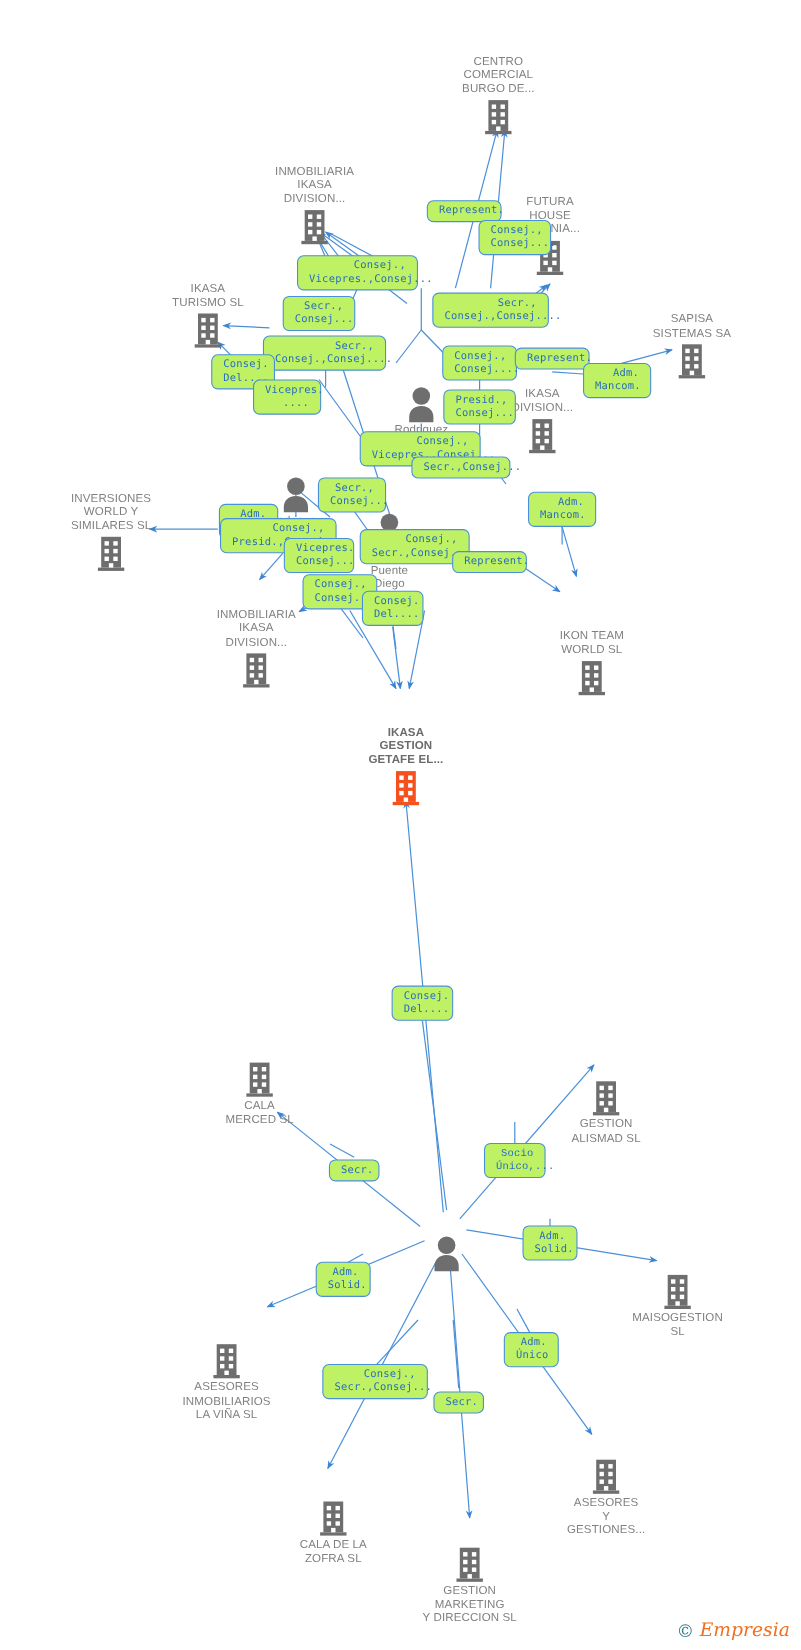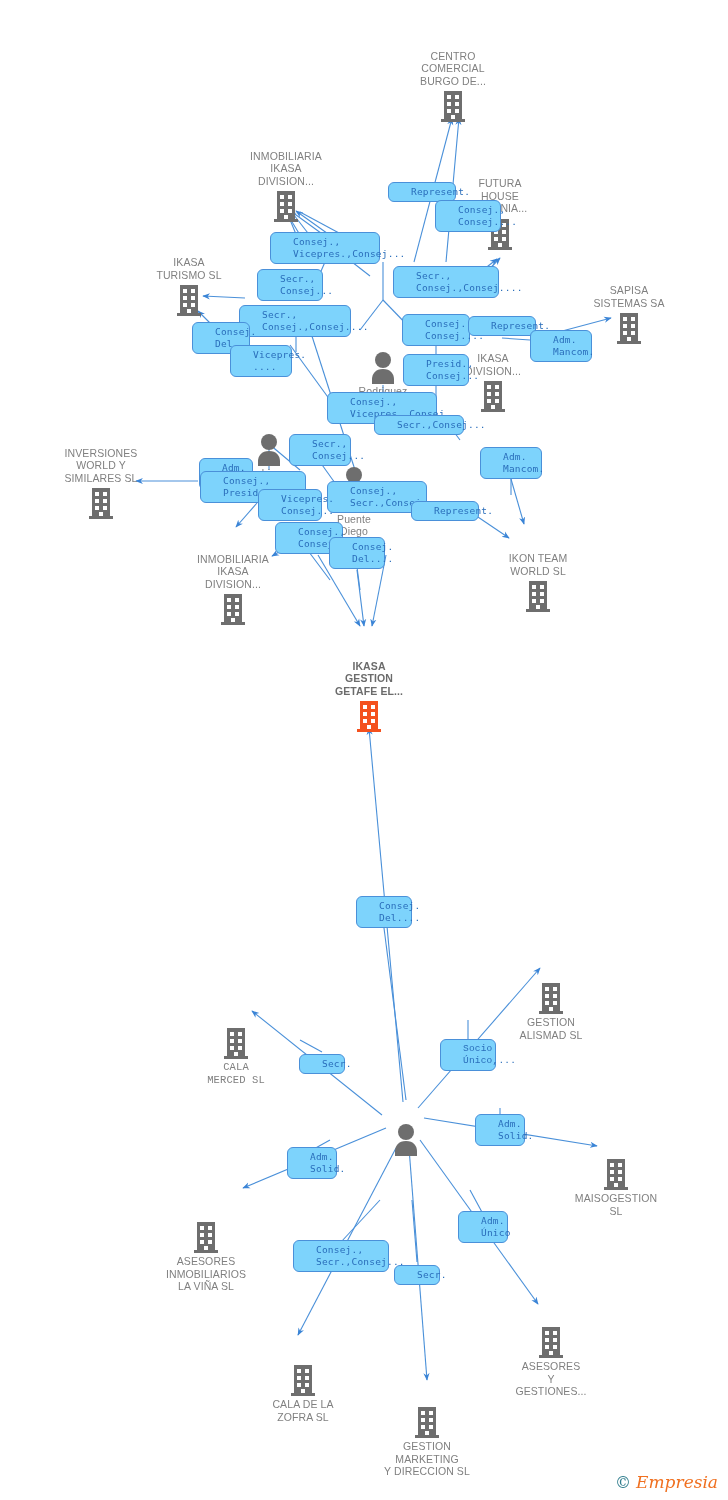--- a/index.html
+++ b/index.html
@@ -23,23 +23,23 @@
   .node .lbl.bot{margin-top:1px;}
   .node.center .lbl{color:#6b6b6b;font-weight:bold;}
 
   
   .bld{display:block;margin:0 auto;}
   .bld svg{display:block;margin:0 auto;}
 
   
   .rolebox{
     position:absolute;transform:translate(-50%,-50%);
-    background:#7dd3fc;border:1.4px solid #4a90d9;border-radius:6px;
+    background:#bef264;border:1.4px solid #4a90d9;border-radius:6px;
     color:#2a6ebb;font-size:9.5px;line-height:12px;
-    padding:3px 22px;text-align:left;white-space:pre-line;
+    padding:3px 10px;text-align:right;white-space:pre-line;
     font-family:"DejaVu Sans Mono","Liberation Mono",monospace;
     letter-spacing:.2px;box-sizing:border-box;
   }
 
   
   #watermark{
     position:absolute;right:10px;bottom:8px;
     font-size:17px;color:#f07020;
     font-family:"DejaVu Serif","Liberation Serif",serif;font-style:italic;
     display:flex;align-items:center;gap:5px;
@@ -256,21 +256,21 @@
             <rect x="7" y="6" width="4" height="4" fill="#fff"></rect>
             <rect x="15" y="6" width="4" height="4" fill="#fff"></rect>
             <rect x="7" y="13" width="4" height="4" fill="#fff"></rect>
             <rect x="15" y="13" width="4" height="4" fill="#fff"></rect>
             <rect x="7" y="20" width="4" height="4" fill="#fff"></rect>
             <rect x="15" y="20" width="4" height="4" fill="#fff"></rect>
             <rect x="11" y="26" width="4" height="4" fill="#fff"></rect>
           </svg>
         </div>
       </div>
-      <div class="node" style="left: 538px; top: 552px;">
+      <div class="node" style="left: 538px; top: 572px;">
         <div class="lbl top">IKON TEAM
 WORLD SL</div>
         <div class="bld">
           <svg width="26" height="34" viewBox="0 0 26 34" aria-hidden="true">
             <rect x="4" y="2" width="18" height="28" fill="#6e6e6e"></rect>
             <rect x="1" y="30" width="24" height="3" fill="#6e6e6e"></rect>
             <rect x="7" y="6" width="4" height="4" fill="#fff"></rect>
             <rect x="15" y="6" width="4" height="4" fill="#fff"></rect>
             <rect x="7" y="13" width="4" height="4" fill="#fff"></rect>
             <rect x="15" y="13" width="4" height="4" fill="#fff"></rect>
@@ -308,21 +308,21 @@
             <rect x="7" y="13" width="4" height="4" fill="#fff"></rect>
             <rect x="15" y="13" width="4" height="4" fill="#fff"></rect>
             <rect x="7" y="20" width="4" height="4" fill="#fff"></rect>
             <rect x="15" y="20" width="4" height="4" fill="#fff"></rect>
             <rect x="11" y="26" width="4" height="4" fill="#fff"></rect>
           </svg>
         </div>
         <div class="lbl bot">GESTION
 ALISMAD  SL</div>
       </div>
-      <div class="node" style="left: 236px; top: 1026px; font-family: Liberation Mono, monospace;">
+      <div class="node" style="left: 236px; top: 964px;">
         <div class="bld">
           <svg width="26" height="34" viewBox="0 0 26 34" aria-hidden="true">
             <rect x="4" y="2" width="18" height="28" fill="#6e6e6e"></rect>
             <rect x="1" y="30" width="24" height="3" fill="#6e6e6e"></rect>
             <rect x="7" y="6" width="4" height="4" fill="#fff"></rect>
             <rect x="15" y="6" width="4" height="4" fill="#fff"></rect>
             <rect x="7" y="13" width="4" height="4" fill="#fff"></rect>
             <rect x="15" y="13" width="4" height="4" fill="#fff"></rect>
             <rect x="7" y="20" width="4" height="4" fill="#fff"></rect>
             <rect x="15" y="20" width="4" height="4" fill="#fff"></rect>

